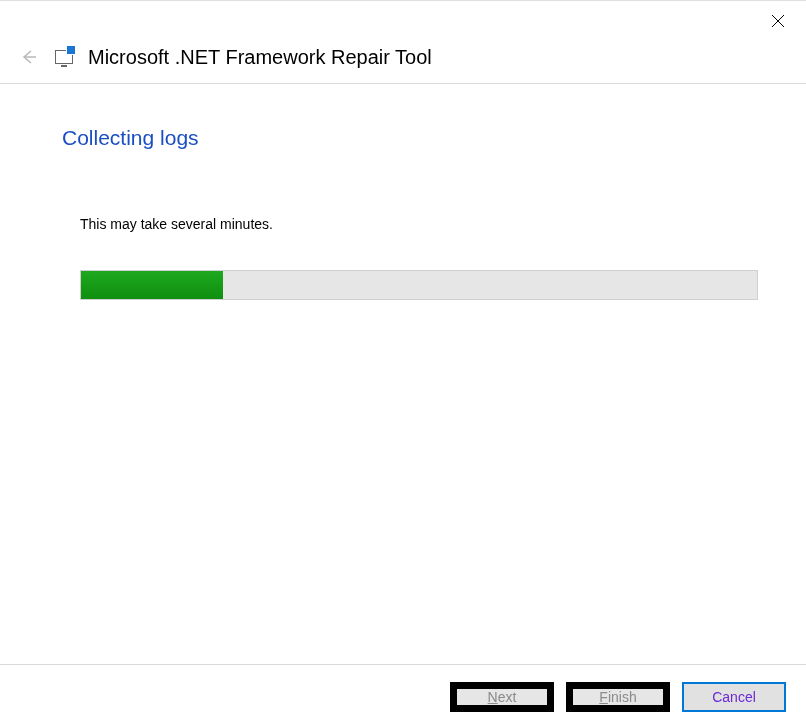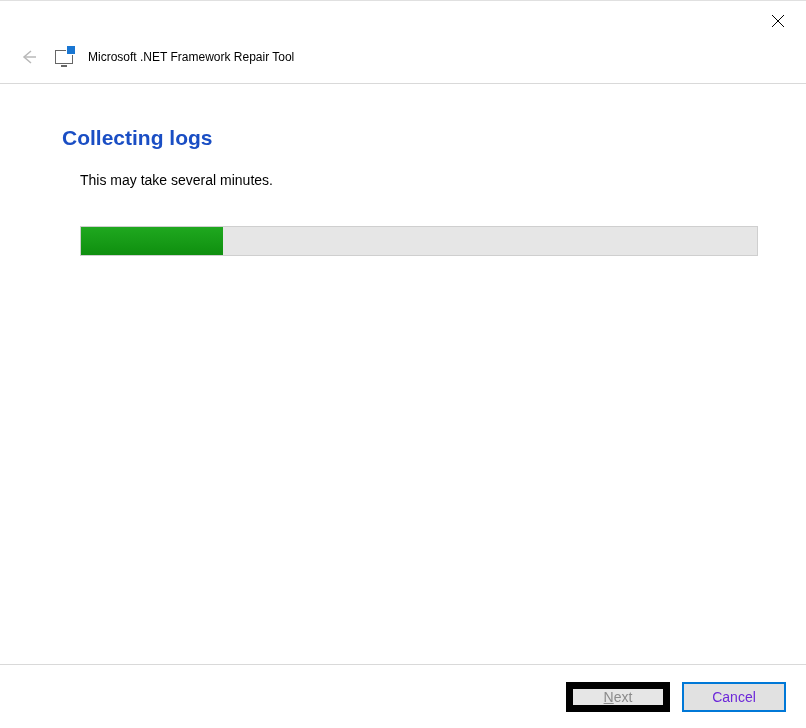--- a/index.html
+++ b/index.html
@@ -89,33 +89,33 @@
     .app-icon .badge {
       position: absolute;
       top: -2px;
       right: -2px;
       width: 10px;
       height: 10px;
       background: #1976d2;
       border: 1px solid #fff;
     }
     .app-title {
-      font-size: 12px;
+      font-size: 20px;
       color: #000;
       font-weight: 400;
     }
     .content {
       flex: 1;
       padding: 42px 46px 0 62px;
     }
     .page-heading {
       font-size: 21px;
       color: #1a4ec4;
-      font-weight: 700;
-      margin-bottom: 22px;
+      font-weight: 400;
+      margin-bottom: 66px;
     }
     .status-text {
       font-size: 14px;
       color: #000;
       margin-left: 18px;
       margin-bottom: 38px;
     }
     .progress-outer {
       margin-left: 18px;
       width: 678px;
@@ -193,16 +193,17 @@
   <div class="content">
     <h1 class="page-heading">Collecting logs</h1>
     <div class="status-text">This may take several minutes.</div>
     <div class="progress-outer">
       <div class="progress-inner" style="width:21%"></div>
     </div>
   </div>
 
   <div class="footer">
     <button class="btn" disabled=""><span class="mnemonic">N</span><span>ext</span></button>
+    <button class="btn" disabled=""><span class="mnemonic">F</span><span>inish</span></button>
     <button class="btn focused">Cancel</button>
   </div>
 
 </div>
 
 </body></html>

